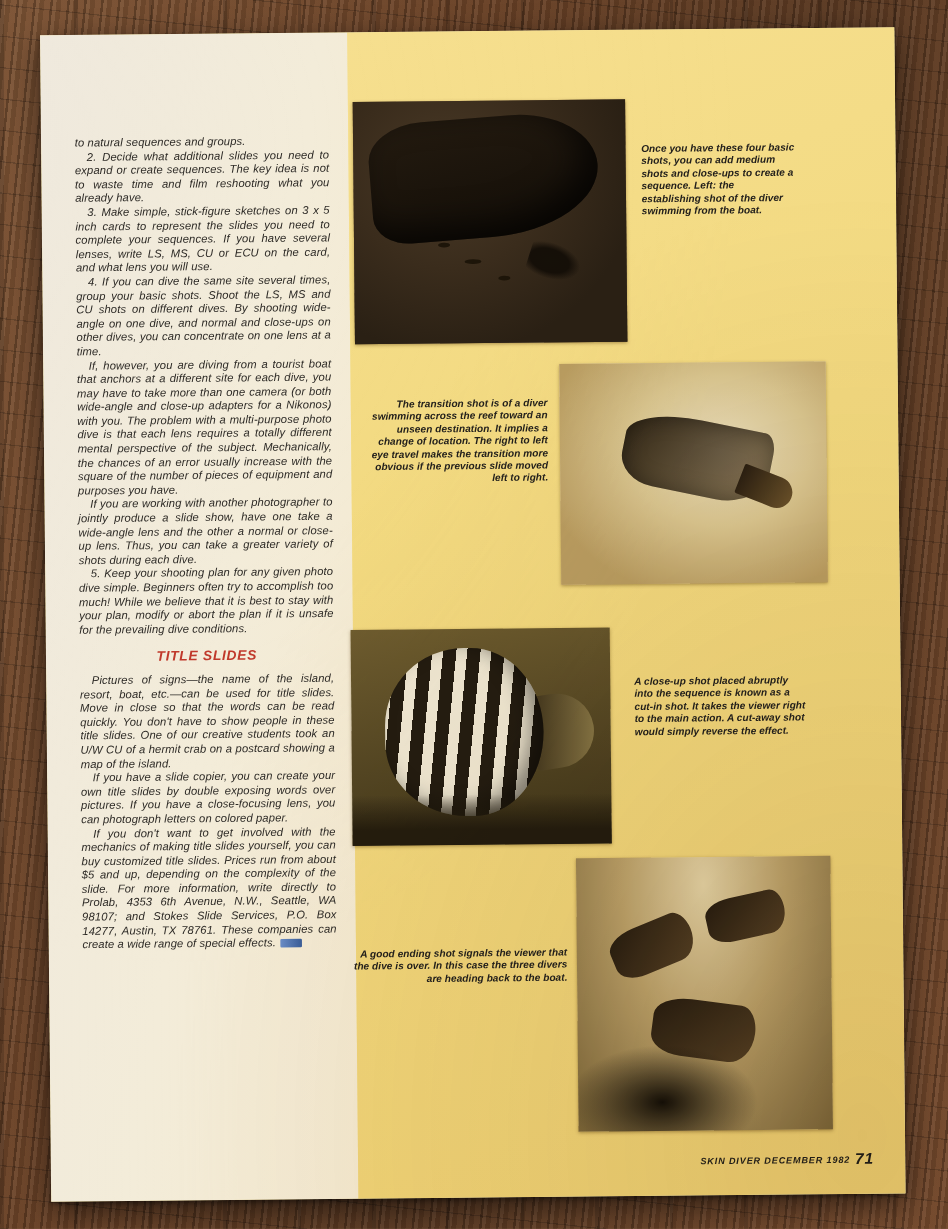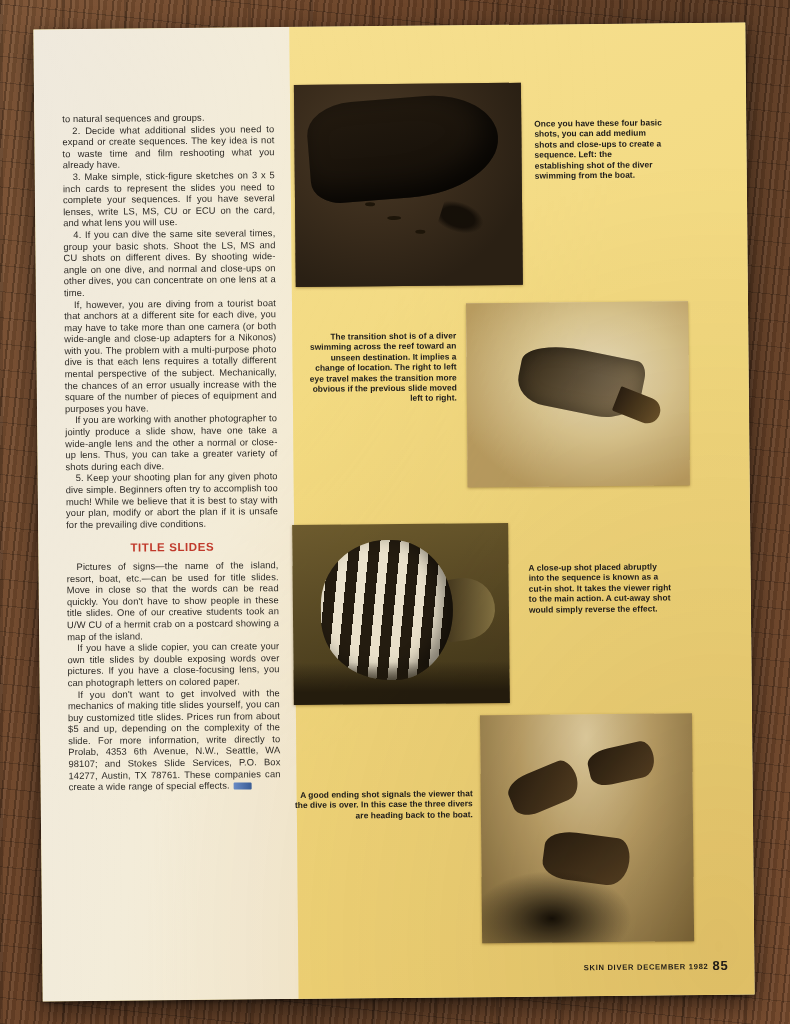--- a/index.html
+++ b/index.html
@@ -14,20 +14,21 @@
     background:
       repeating-linear-gradient(96deg,
         rgba(0,0,0,0.22) 0px, rgba(0,0,0,0.22) 2px,
         rgba(255,255,255,0.05) 2px, rgba(255,255,255,0.05) 5px,
         rgba(0,0,0,0.10) 5px, rgba(0,0,0,0.10) 9px,
         rgba(255,255,255,0.02) 9px, rgba(255,255,255,0.02) 14px),
       repeating-linear-gradient(6deg,
         rgba(0,0,0,0.18) 0px, rgba(0,0,0,0.18) 1px,
         rgba(255,255,255,0.00) 1px, rgba(255,255,255,0.00) 26px),
       linear-gradient(110deg,#7d5435 0%,#6a4227 35%,#5b3a23 60%,#74492c 100%);
+    font-style: italic;
   }
   #scene:before{
     content:"";position:absolute;inset:0;
     background:
       repeating-linear-gradient(90deg,
         rgba(0,0,0,0.30) 0px, rgba(0,0,0,0.30) 3px,
         rgba(0,0,0,0.0) 3px, rgba(0,0,0,0.0) 62px);
     opacity:.5;
   }
 
@@ -229,19 +230,19 @@
 
     <div class="photo" id="photo4">
       <div class="dv" style="left:28px;top:54px;width:70px;height:40px;transform:rotate(-22deg);"></div>
       <div class="dv" style="left:108px;top:32px;width:66px;height:36px;transform:rotate(-12deg);"></div>
       <div class="dv" style="left:62px;top:120px;width:86px;height:48px;transform:rotate(8deg);"></div>
       <div class="shadow"></div>
     </div>
     <div class="cap" id="cap4">A good ending shot signals the viewer that the dive is over. In this case the three divers are heading back to the boat.</div>
 
     <div class="footer">
-      <span>SKIN DIVER DECEMBER 1982</span><span class="pg">85</span>
+      <span>SKIN DIVER DECEMBER 1982</span><span class="pg">71</span>
     </div>
 
     <div class="age"></div>
   </div>
 
 </div>
 
 </body></html>

